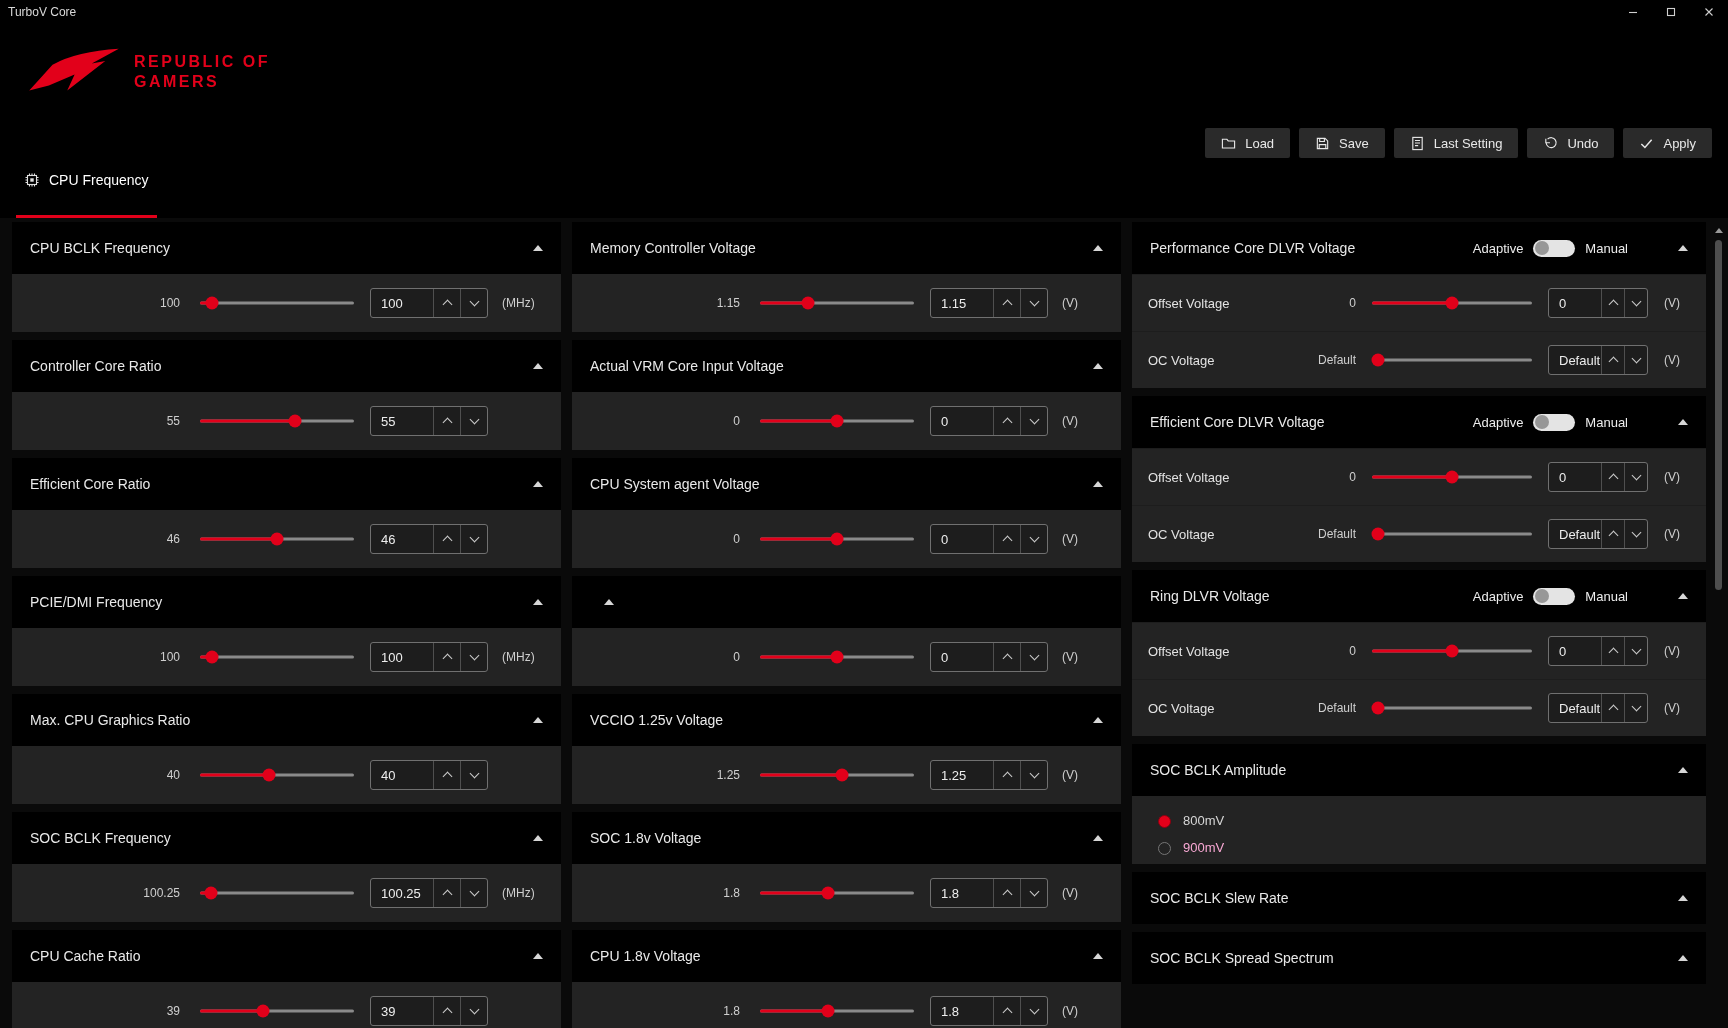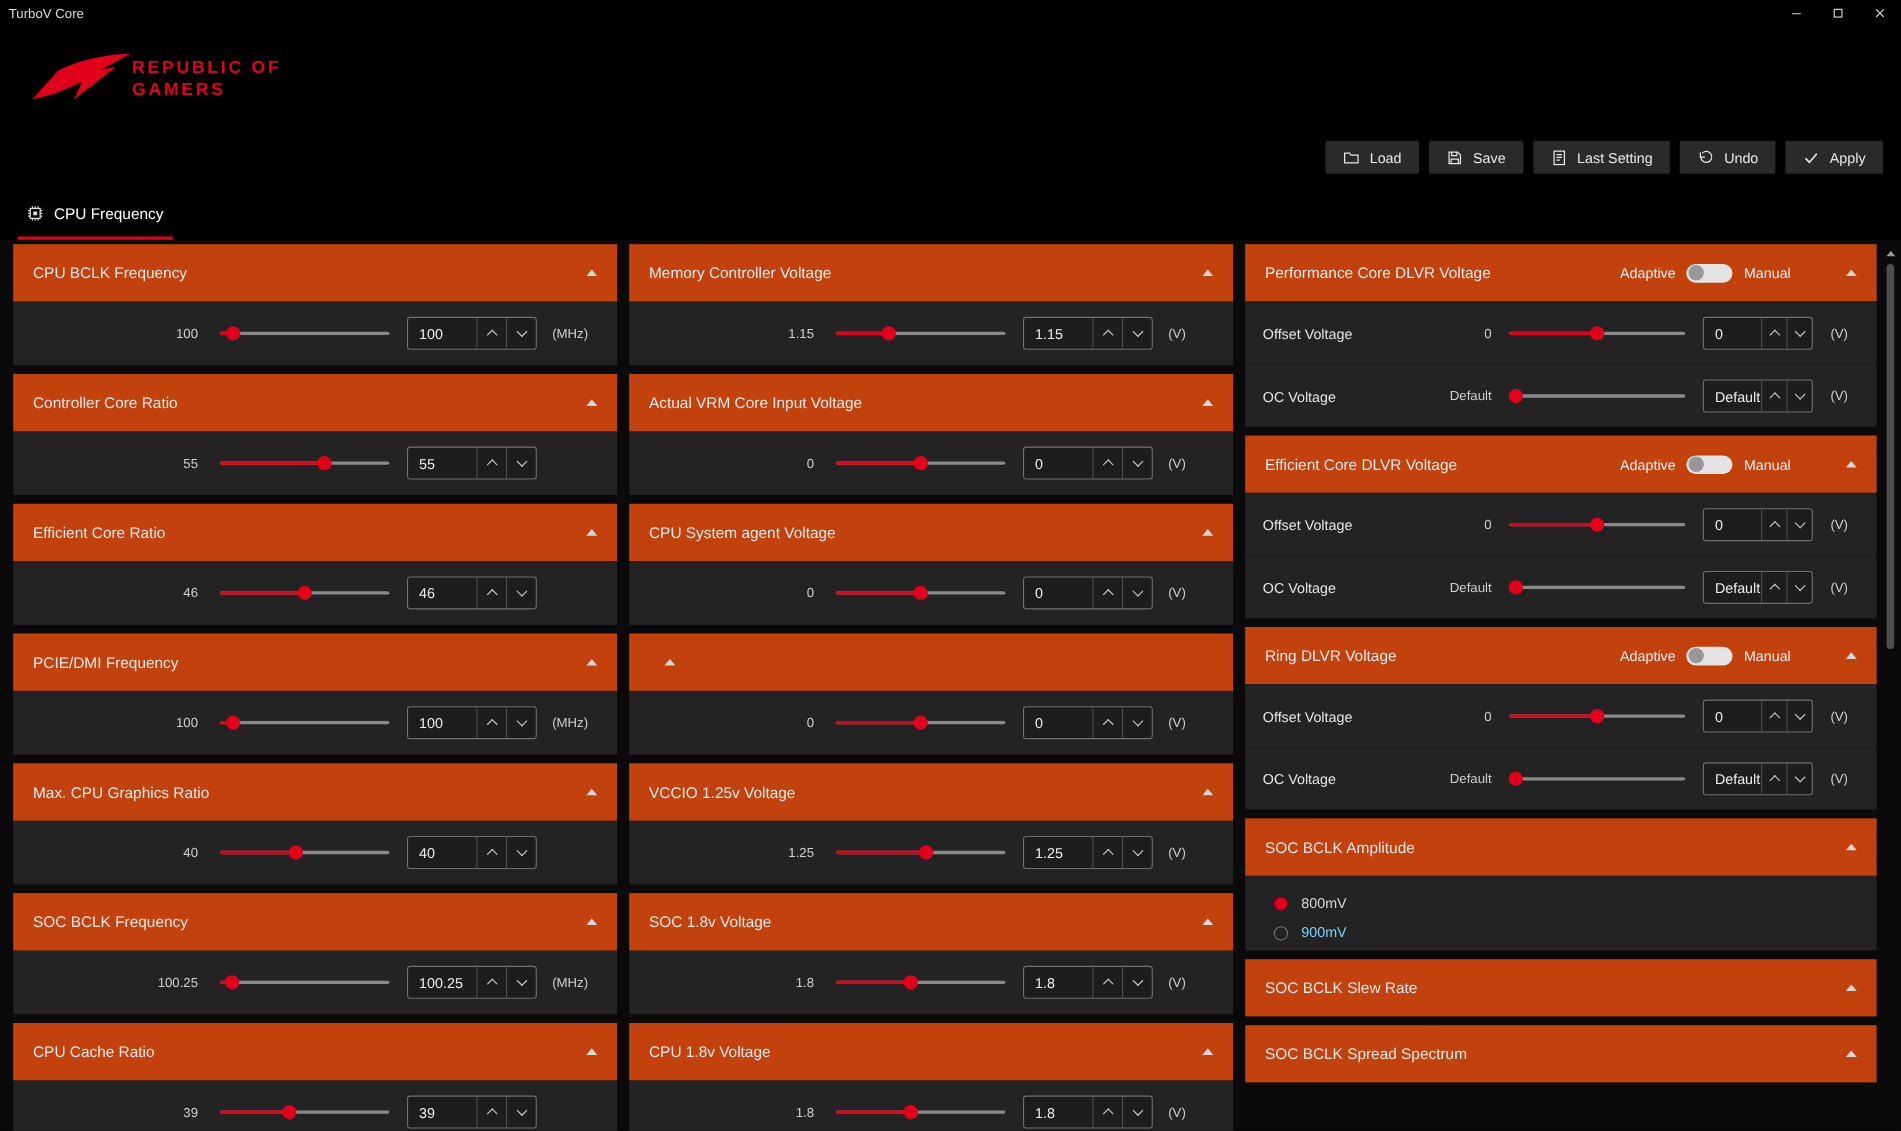--- a/index.html
+++ b/index.html
@@ -10,40 +10,40 @@
 
   
   .titlebar { height:24px; display:flex; align-items:center; background:#000; }
   .titlebar-title { font-size:12px; color:#d9d9d9; margin-left:8px; flex:1; }
   .window-controls { display:flex; height:100%; }
   .win-btn { width:38px; height:100%; background:none; border:none; display:flex; align-items:center; justify-content:center; cursor:pointer; }
   .win-btn svg { stroke:#cfcfcf; stroke-width:1.1; fill:none; }
 
   
   .header { position:relative; height:148px; background:#000; }
-  .brand { position:absolute; left:28px; top:20px; display:flex; align-items:center; }
+  .brand { position:absolute; left:28px; top:20px; display:flex; align-items:center; gap:14px; }
   .brand-text { color:var(--accent); font-weight:bold; font-size:16px; letter-spacing:2.5px; line-height:1.25; text-transform:uppercase; }
   .toolbar { position:absolute; right:16px; bottom:14px; display:flex; gap:9px; }
   .tb-btn { display:flex; align-items:center; gap:9px; height:30px; padding:0 16px; background:#2a2a2a; border:none; border-radius:2px; color:#e8e8e8; font-size:13px; font-family:inherit; cursor:pointer; }
   .tb-btn svg { stroke:#e8e8e8; fill:none; stroke-width:1.2; flex:none; }
 
   
   .tabbar { height:46px; display:flex; align-items:stretch; padding-left:16px; background:#000; }
-  .tab { display:flex; align-items:center; gap:9px; padding:0 8px; font-size:14px; color:#fff; border-bottom:3px solid transparent; cursor:pointer; }
+  .tab { display:flex; align-items:flex-start; gap:9px; padding:0 8px; font-size:14px; color:#fff; border-bottom:3px solid transparent; cursor:pointer; }
   .tab.active { border-bottom-color:var(--accent); }
   .tab svg { stroke:#e0e0e0; fill:none; stroke-width:1.1; }
 
   
   .content { display:flex; gap:11px; padding:4px 12px 0; align-items:flex-start; background:#0a0a0a; height:810px; }
   .col { display:flex; flex-direction:column; gap:8px; width:549px; flex:none; }
   .col-right { width:574px; }
 
   
   .panel { background:#232323; }
-  .panel-header { height:52px; background:#c2410c; display:flex; align-items:center; padding:0 18px; }
+  .panel-header { height:52px; background:#000000; display:flex; align-items:center; padding:0 18px; }
   .panel-title { flex:1; font-size:14px; color:#e9e9e9; }
   .collapse { width:24px; display:flex; justify-content:flex-end; cursor:pointer; }
   .tri-up { width:0; height:0; border-left:5.5px solid transparent; border-right:5.5px solid transparent; border-bottom:6.5px solid #d6d6d6; }
 
   .panel-body { height:58px; display:flex; align-items:center; padding:0 18px; }
   .min-label { width:150px; text-align:right; margin-right:20px; font-size:12px; color:#cfcfcf; flex:none; }
   .unit { margin-left:14px; font-size:12px; color:#cfcfcf; width:46px; flex:none; }
 
   
   .slider { position:relative; width:154px; height:16px; margin-right:16px; flex:none; cursor:pointer; }
@@ -72,21 +72,21 @@
   .toggle-group { display:flex; align-items:center; gap:10px; margin-right:36px; }
   .toggle-label { font-size:13px; color:#ededed; }
   .switch { width:42px; height:17px; border-radius:9px; background:#e4e4e4; position:relative; cursor:pointer; flex:none; }
   .knob { position:absolute; top:1.5px; left:2px; width:14px; height:14px; border-radius:50%; background:#979797; }
 
   
   .radio-body { padding:5px 0 9px; }
   .radio-row { height:27px; display:flex; align-items:flex-end; padding-left:26px; gap:12px; cursor:pointer; }
   .radio { width:13px; height:13px; border-radius:50%; border:1px solid #757575; flex:none; }
   .radio.selected { background:var(--accent); border-color:#8c0010; }
-  .radio-label { font-size:13px; color:#7dd3fc; }
+  .radio-label { font-size:13px; color:#f9a8d4; }
   .radio-label.on { color:#d6d6d6; }
 
   
   .scrollbar { position:absolute; right:5px; top:224px; bottom:2px; width:9px; }
   .scroll-arrow { height:12px; display:flex; align-items:center; justify-content:center; cursor:pointer; }
   .scroll-arrow .tri { width:0; height:0; border-left:4px solid transparent; border-right:4px solid transparent; border-bottom:5px solid #9a9a9a; }
   .scroll-thumb { position:absolute; top:16px; left:1px; width:7px; height:350px; background:#4e4e4e; border-radius:4px; cursor:pointer; }
 </style>
 </head>
 <body>

